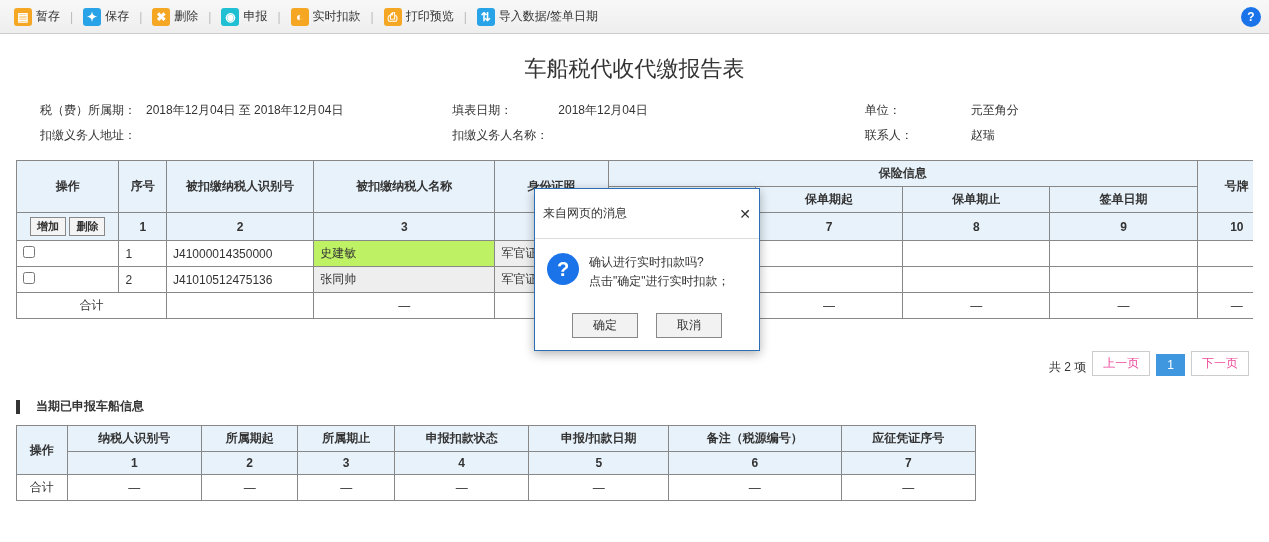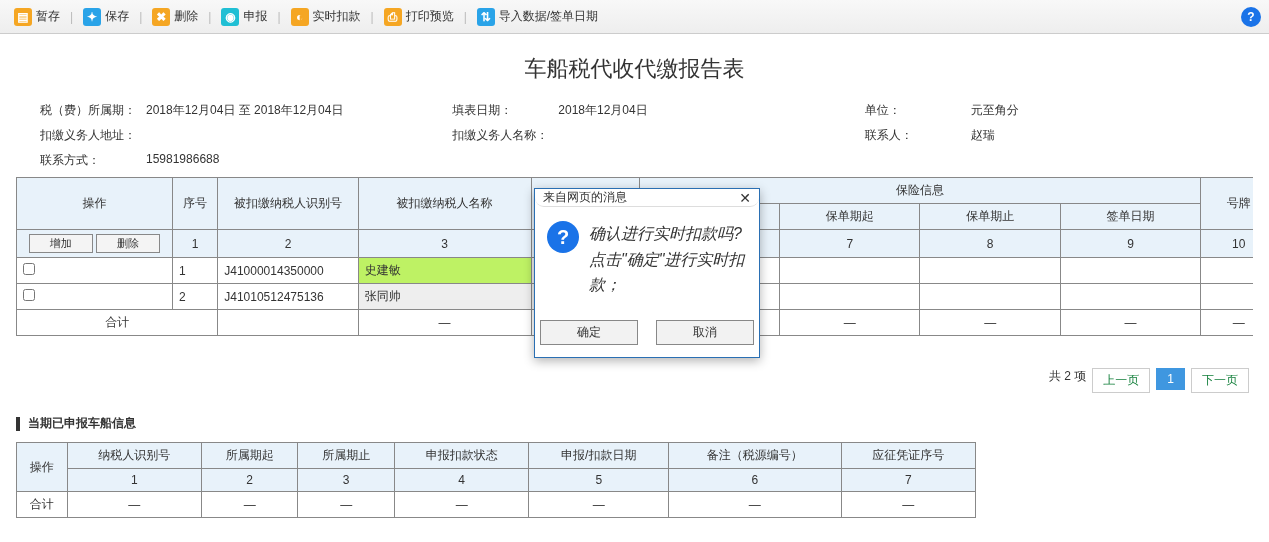--- a/index.html
+++ b/index.html
@@ -13,42 +13,42 @@
 .ic-cyan { background: #1fbfd4; }
 .help { margin-left: auto; width: 20px; height: 20px; border-radius: 50%; background: #1a73e8; color: #fff; display: flex; align-items: center; justify-content: center; font-weight: bold; cursor: pointer; }
 .content { padding: 10px 16px; }
 .title { text-align: center; font-size: 22px; font-weight: normal; margin: 10px 0 18px; }
 .meta { display: grid; grid-template-columns: 1fr 1fr 1fr; row-gap: 8px; margin-bottom: 8px; }
 .meta .cell { display: flex; gap: 6px; }
 .meta .lbl { min-width: 100px; text-align: left; margin-left: 24px; }
 .tbl-wrap { overflow-x: auto; border: 1px solid #888; border-right: none; border-bottom: none; }
 table { border-collapse: collapse; min-width: 1260px; }
 th, td { border-right: 1px solid #888; border-bottom: 1px solid #888; padding: 4px 6px; text-align: center; white-space: nowrap; font-weight: normal; }
-thead th { background: #e8f2fa; }
+thead th { background: #e8f2fa; font-weight: bold; }
 thead tr.numrow th { background: #e8f2fa; }
-.op-btn { display: inline-block; padding: 1px 20px; border: 1px solid #888; background: #f4f4f4; cursor: pointer; font-size: 11px; }
+.op-btn { display: inline-block; padding: 1px 6px; border: 1px solid #888; background: #f4f4f4; cursor: pointer; font-size: 11px; }
 .chk { width: 12px; height: 12px; }
 .fake-scroll { height: 16px; overflow-x: scroll; margin-top: 2px; }
 .fake-scroll-inner { height: 1px; width: 3000px; }
-.pager { display: flex; justify-content: flex-end; align-items: flex-start; gap: 6px; margin: 14px 4px 22px; }
-.pager .btn { border: 1px solid #ccc; padding: 3px 10px; color: #15803d; cursor: pointer; background: #fff; }
+.pager { display: flex; justify-content: flex-end; align-items: flex-end; gap: 6px; margin: 14px 4px 22px; }
+.pager .btn { border: 1px solid #ccc; padding: 3px 10px; color: #ec4899; cursor: pointer; background: #fff; }
 .pager .btn.active { background: #3f97e0; color: #fff; border-color: #3f97e0; }
-.section-head { font-weight: bold; margin: 6px 0 10px; display: flex; align-items: center; gap: 8px; }
+.section-head { font-weight: bold; margin: 6px 0 10px; display: flex; align-items: center; gap: 16px; }
 .section-head .bar { display:inline-block; width:4px; height:14px; background:#333; }
 .tbl2-wrap { border: 1px solid #888; border-right:none; border-bottom:none; width: 960px; }
 .tbl2 { min-width: 0; width: 100%; }
 .dialog-mask { position: absolute; left: 0; top: 0; width: 1269px; height: 542px; }
 .dialog { position: absolute; left: 534px; top: 188px; width: 226px; background: #fff; border: 1px solid #2a6fb3; box-shadow: 0 3px 10px rgba(0,0,0,.3); }
-.dialog-title { display: flex; justify-content: space-between; align-items: center; padding: 0 8px; font-size: 12px; border-bottom: 1px solid #ddd; border-radius: 11px; }
+.dialog-title { display: flex; justify-content: space-between; align-items: center; padding: 16px 8px; font-size: 12px; border-bottom: 1px solid #ddd; }
 .dialog-close { cursor: pointer; font-size: 14px; color: #333; }
 .dialog-body { display: flex; gap: 10px; padding: 14px 12px; }
 .q-icon { width: 32px; height: 32px; border-radius: 50%; background: #1a73e8; color:#fff; display:flex; align-items:center; justify-content:center; font-size: 20px; font-weight: bold; flex-shrink:0; }
-.dialog-msg { font-size: 16px; line-height: 1.6; font-style: italic; }
+.dialog-msg { font-size: 12px; line-height: 1.6; }
 .dialog-foot { display: flex; justify-content: center; gap: 18px; padding: 8px 0 12px; }
-.dialog-foot .dbtn { border: 1px solid #888; background: #f2f2f2; padding: 3px 36px; cursor: pointer; font-size: 12px; }
+.dialog-foot .dbtn { border: 1px solid #888; background: #f2f2f2; padding: 3px 20px; cursor: pointer; font-size: 12px; }
 .left { text-align: left; }
 </style>
 </head>
 <body>
 
 <div class="toolbar">
   <span class="tb-item">
       <span class="tb-icon ic-orange">▤</span>
       <span>暂存</span>
     </span>
@@ -105,24 +105,20 @@
         <span class="lbl">扣缴义务人地址：</span>
         <span></span>
       </div>
     <div class="cell">
         <span class="lbl">扣缴义务人名称：</span>
         <span></span>
       </div>
     <div class="cell">
         <span class="lbl">联系人：</span>
         <span>赵瑞</span>
-      </div>
-    <div class="cell">
-        <span class="lbl">联系方式：</span>
-        <span>15981986688</span>
       </div>
     <div class="cell"></div>
   </div>
 
   <div class="tbl-wrap">
     <table>
       <thead>
         <tr>
           <th rowspan="2" style="width:90px">操作</th>
           <th rowspan="2" style="width:42px">序号</th>

